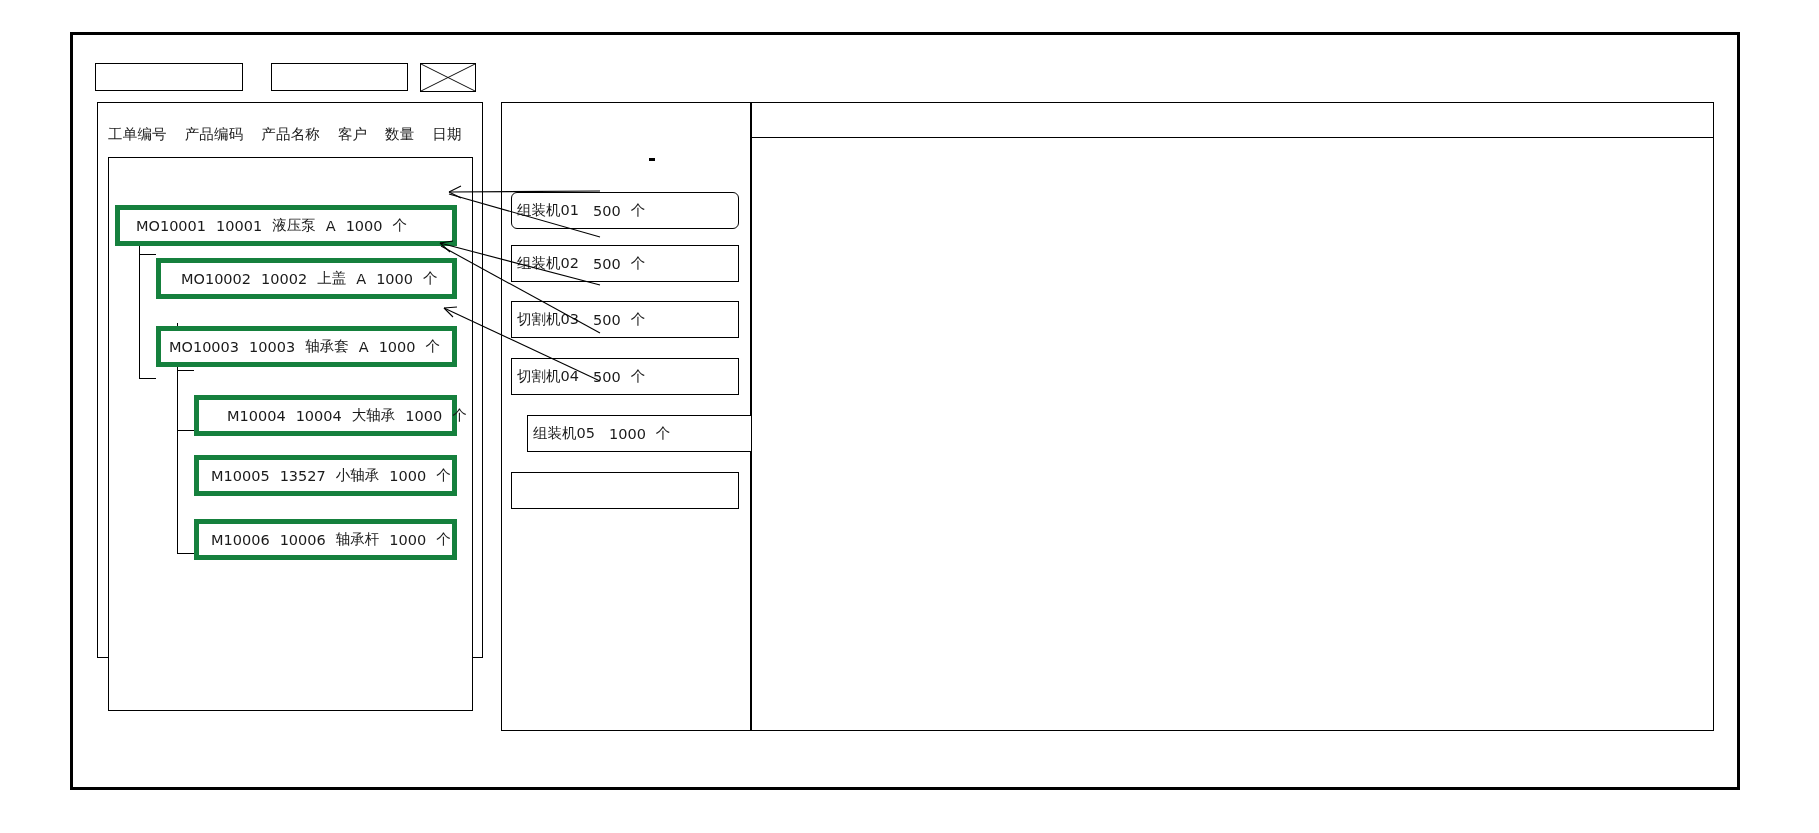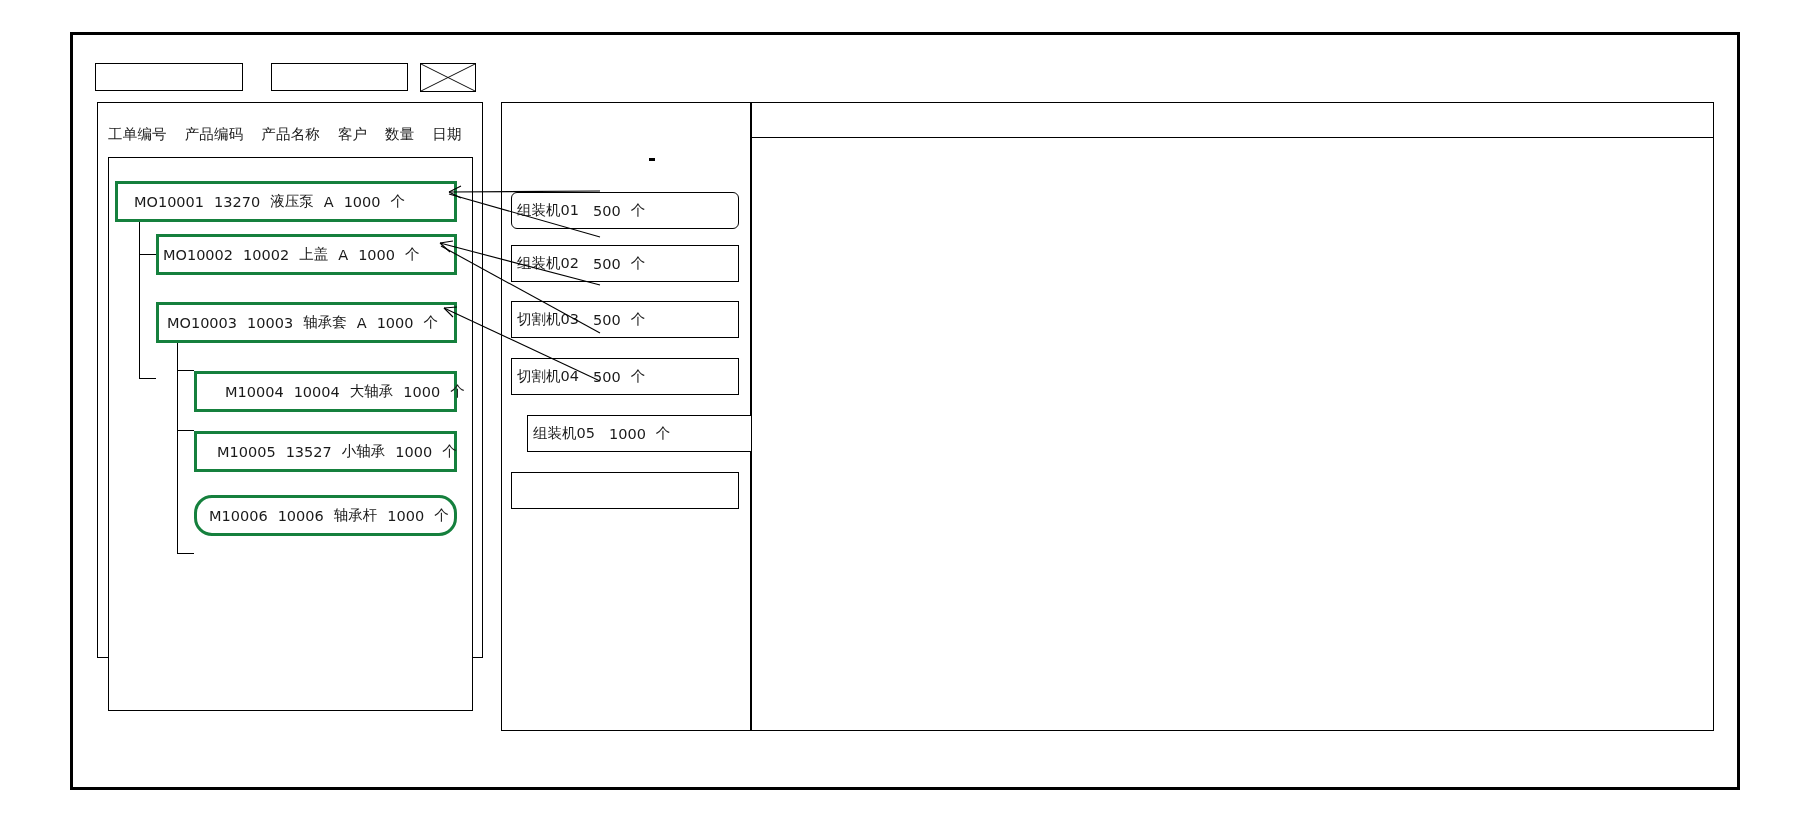--- a/index.html
+++ b/index.html
@@ -29,23 +29,23 @@
   .col-head{position:absolute;left:10px;top:22px;white-space:nowrap;
             font-size:14.5px;letter-spacing:.2px;}
   .col-head span{margin-right:13px;}
   .col-head span:last-child{margin-right:0;}
 
   
   .tree-box{position:absolute;left:10px;top:54px;width:365px;height:554px;
             border:1px solid #000;box-sizing:border-box;background:#fff;}
 
   
-  .row{position:absolute;border:3px solid #15803d;box-sizing:border-box;
+  .row{position:absolute;border:5px solid #15803d;box-sizing:border-box;
        background:#fff;display:flex;align-items:center;white-space:nowrap;
-       font-size:14.5px;}
+       font-size:14.5px;margin-top:24px;}
   .row .cell{margin-right:10px;}
   .row .cell:last-child{margin-right:0;}
 
   
   .elbow{position:absolute;border-left:1px solid #000;border-bottom:1px solid #000;
          box-sizing:border-box;}
   .vstem{position:absolute;border-left:1px solid #000;box-sizing:border-box;}
 
   
   .mrow{position:absolute;left:9px;width:228px;height:37px;border:1px solid #000;
@@ -99,28 +99,28 @@
       <div class="elbow" style="left:30px;top:49px;width:17px;height:48px;"></div>
       <div class="elbow" style="left:30px;top:97px;width:17px;height:124px;"></div>
 
       <div class="vstem" style="left:68px;top:165px;height:231px;"></div>
       <div class="elbow" style="left:68px;top:165px;width:17px;height:48px;"></div>
       <div class="elbow" style="left:68px;top:213px;width:17px;height:60px;"></div>
       <div class="elbow" style="left:68px;top:273px;width:17px;height:123px;"></div>
 
       <div class="row" style="left:6px;top:23px;width:342px;height:41px;padding-left:16px;">
         <span class="cell">MO10001</span>
-        <span class="cell">13270</span>
+        <span class="cell">10001</span>
         <span class="cell">液压泵</span>
         <span class="cell">A</span>
         <span class="cell">1000</span>
         <span class="cell">个</span>
       </div>
 
-      <div class="row" style="left:47px;top:76px;width:301px;height:41px;padding-left:4px;">
+      <div class="row" style="left:47px;top:76px;width:301px;height:41px;padding-left:20px;">
         <span class="cell">MO10002</span>
         <span class="cell">10002</span>
         <span class="cell">上盖</span>
         <span class="cell">A</span>
         <span class="cell">1000</span>
         <span class="cell">个</span>
       </div>
 
       <div class="row" style="left:47px;top:144px;width:301px;height:41px;padding-left:8px;">
         <span class="cell">MO10003</span>
@@ -132,29 +132,29 @@
       </div>
 
       <div class="row" style="left:85px;top:213px;width:263px;height:41px;padding-left:28px;">
         <span class="cell">M10004</span>
         <span class="cell">10004</span>
         <span class="cell">大轴承</span>
         <span class="cell">1000</span>
         <span class="cell">个</span>
       </div>
 
-      <div class="row" style="left:85px;top:273px;width:263px;height:41px;padding-left:20px;">
+      <div class="row" style="left:85px;top:273px;width:263px;height:41px;padding-left:12px;">
         <span class="cell">M10005</span>
         <span class="cell">13527</span>
         <span class="cell">小轴承</span>
         <span class="cell">1000</span>
         <span class="cell">个</span>
       </div>
 
-      <div class="row" style="left:85px;top:337px;width:263px;height:41px;padding-left:12px;border-radius:18px;">
+      <div class="row" style="left:85px;top:337px;width:263px;height:41px;padding-left:12px;">
         <span class="cell">M10006</span>
         <span class="cell">10006</span>
         <span class="cell">轴承杆</span>
         <span class="cell">1000</span>
         <span class="cell">个</span>
       </div>
 
     </div>
   </div>
 

